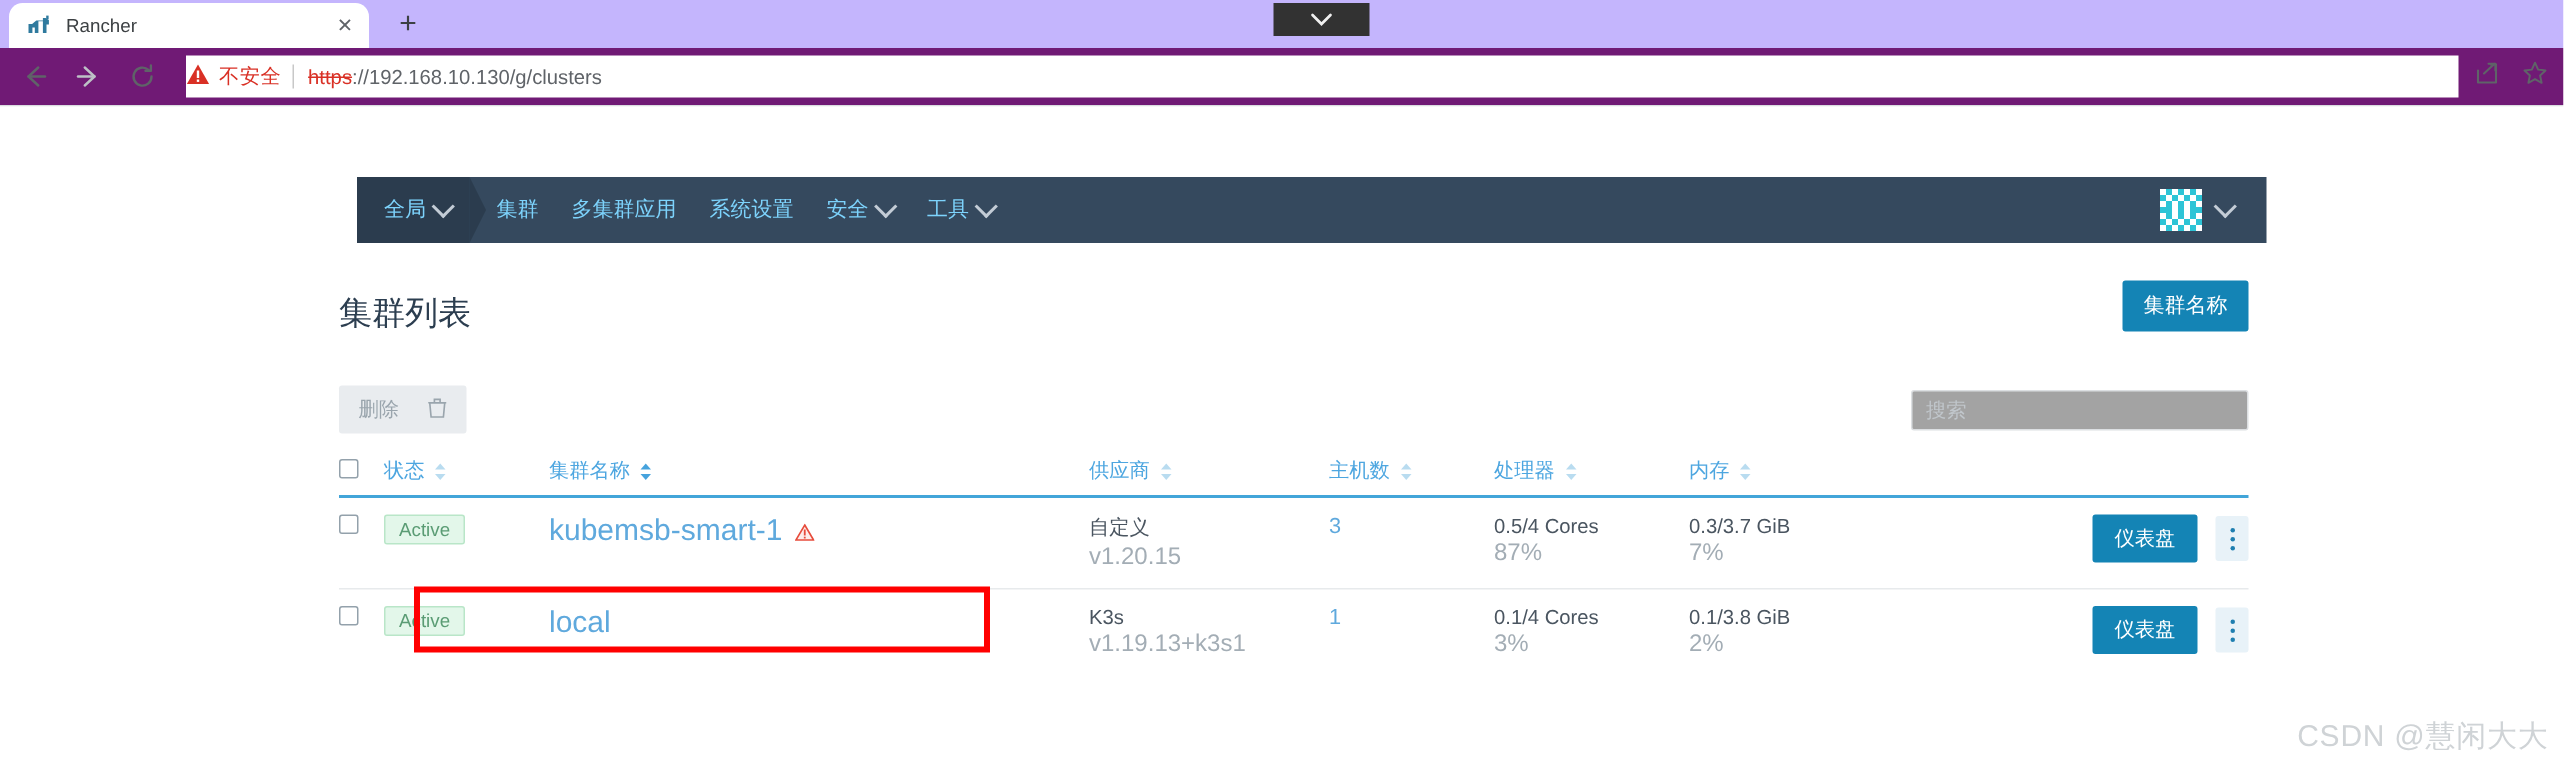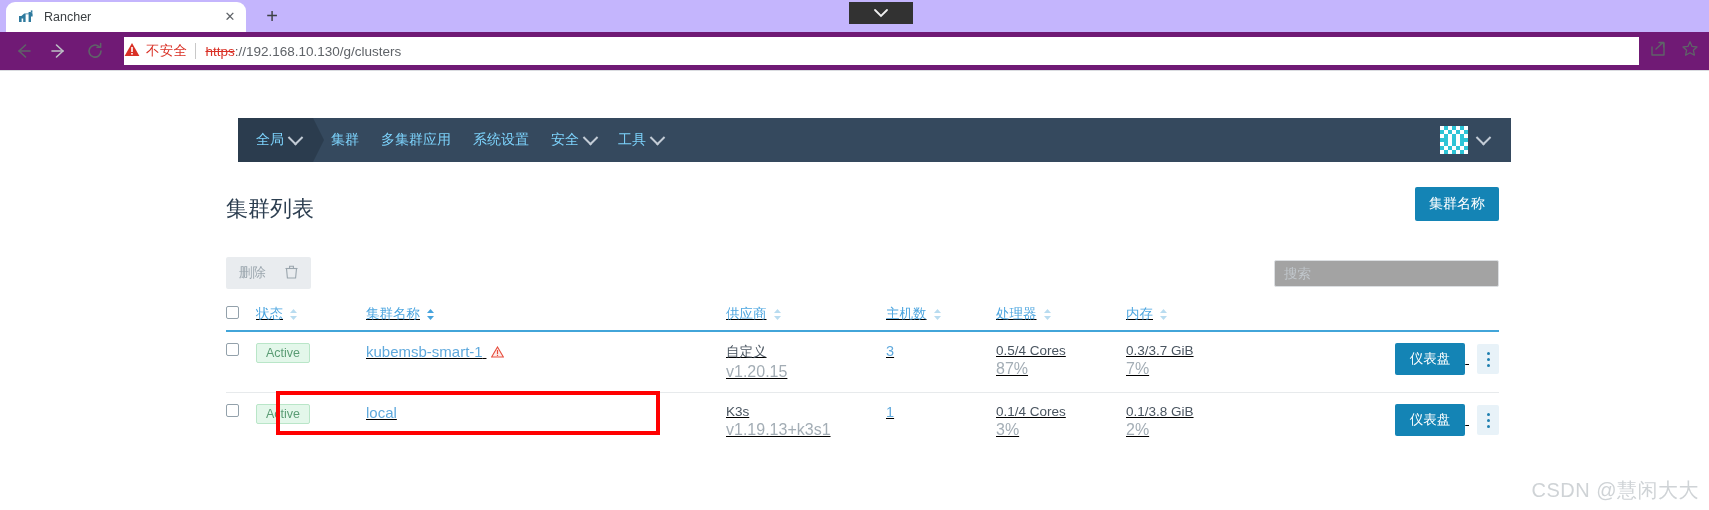--- a/index.html
+++ b/index.html
@@ -271,21 +271,20 @@
     background: #a3a3a3;
     font-family: "Liberation Sans", "DejaVu Sans", sans-serif;
   }
   .search-input::placeholder { color: #c0c6cb; }
 
   table.cluster-table {
     width: 100%;
     border-collapse: collapse;
     margin-top: 12px;
     table-layout: fixed;
-    text-decoration: underline;
   }
   table.cluster-table th {
     text-align: left;
     font-weight: 400;
     font-size: 13.5px;
     color: #4da6e0;
     padding: 4px 0 7px 0;
     border-bottom: 2px solid #42a5d9;
     white-space: nowrap;
   }
@@ -320,21 +319,21 @@
     background: #e3f7ea;
     border: 1px solid #b9e6c8;
     color: #5a9c74;
     font-size: 12.5px;
     padding: 2px 9px;
     border-radius: 2px;
   }
   a.cluster-link {
     color: #5fa9dd;
     text-decoration: none;
-    font-size: 15px;
+    font-size: 20px;
   }
   .warn-mark { margin-left: 5px; vertical-align: -1px; }
   .cell-main { color: #4a5560; font-size: 13.5px; }
   .cell-sub { color: #a3adb5; font-size: 16px; margin-top: 2px; }
   .hosts-num { color: #5fa9dd; font-size: 14.5px; }
   .btn-dash {
     background: #1484b5;
     color: #ffffff;
     font-size: 13.5px;
     border: none;

